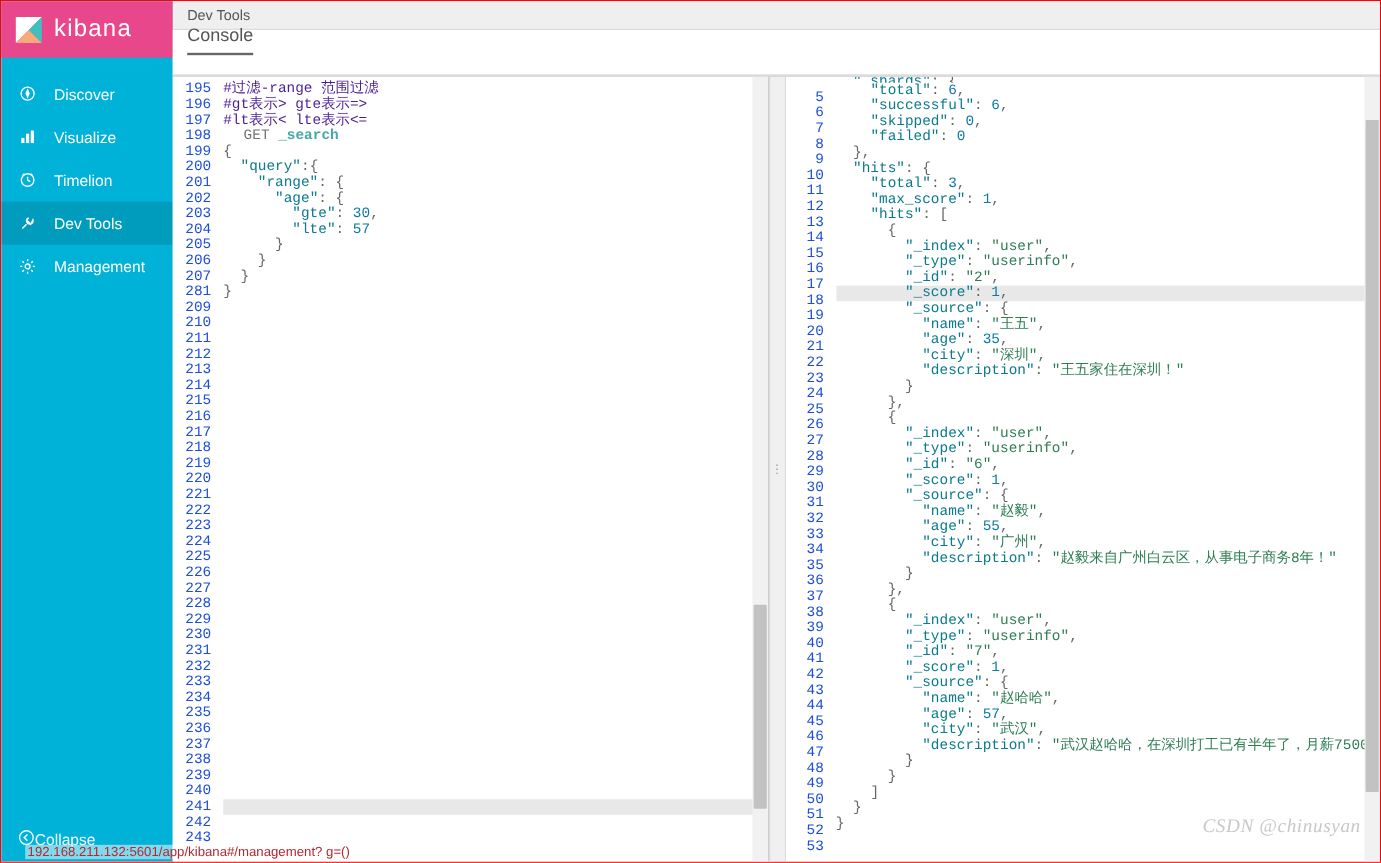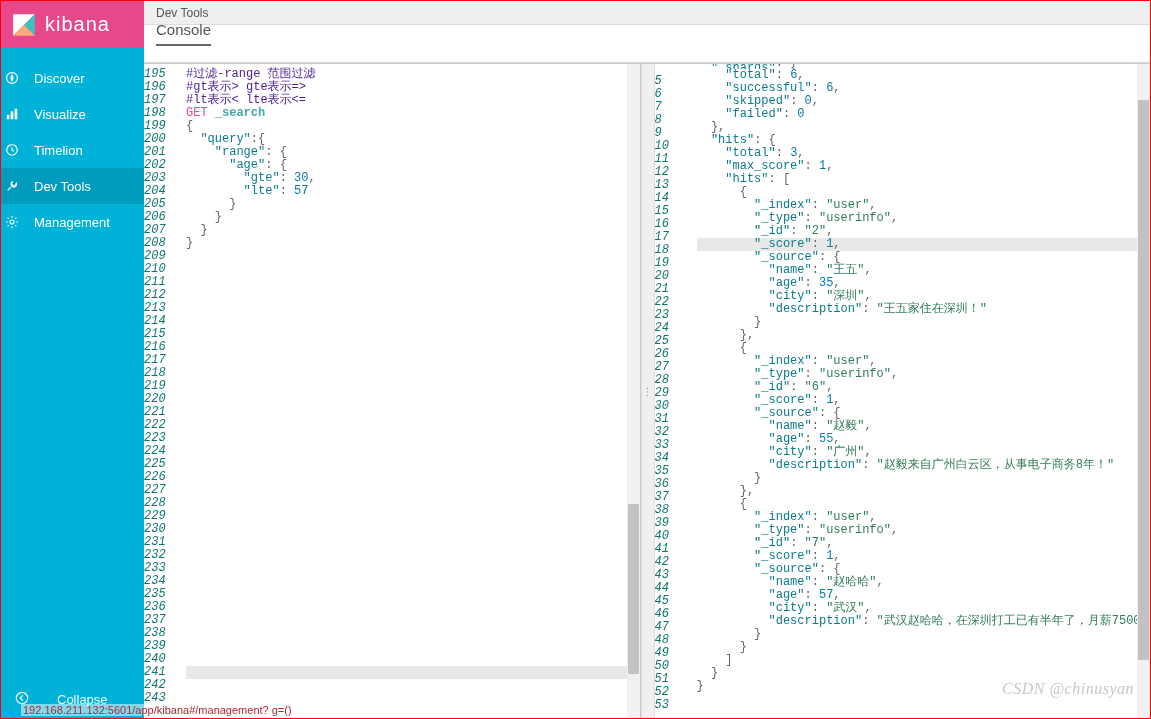--- a/index.html
+++ b/index.html
@@ -4,42 +4,42 @@
 <style>
 * { margin: 0; padding: 0; box-sizing: border-box; }
 body { font-family: "Helvetica Neue", Arial, sans-serif; font-size: 12px; background: #f5f5f5; overflow: hidden; width: 1151px; height: 719px; position: relative; border: 1px solid red; }
 .app { display: flex; height: 717px; }
 .sidebar { width: 143px; background: #00b2d8; color: #fff; display: flex; flex-direction: column; flex-shrink: 0; }
 .logo-area { height: 47px; background: #e8478b; display: flex; align-items: center; padding-left: 10px; gap: 8px; }
 .logo-k { width: 26px; height: 26px; position: relative; }
 .logo-k svg { width: 100%; height: 100%; }
 .logo-text { font-size: 20px; font-weight: 300; letter-spacing: 1px; }
 .nav { padding-top: 12px; }
-.nav-item { display: flex; align-items: center; padding: 10px 3px; gap: 14px; cursor: pointer; font-size: 13px; }
+.nav-item { display: flex; align-items: center; padding: 10px 14px; gap: 14px; cursor: pointer; font-size: 13px; }
 .nav-item.active { background: rgba(0,0,0,0.12); }
 .nav-item .icn { width: 16px; height: 16px; display: inline-flex; align-items: center; justify-content: center; }
-.collapse-btn { margin-top: auto; padding: 10px 14px; display: flex; align-items: center; gap: 28px; font-size: 13px; cursor: pointer; opacity: 0.95; }
+.collapse-btn { margin-top: auto; padding: 10px 14px; display: flex; align-items: center; gap: 0; font-size: 13px; cursor: pointer; opacity: 0.95; }
 .main { flex: 1; display: flex; flex-direction: column; background: #efefef; min-width: 0; }
 .topbar { height: 24px; padding: 3px 12px; font-size: 12px; color: #555; border-bottom: 1px solid #ddd; display: flex; align-items: center; }
 .tab-row { height: 38px; background: #fff; border-bottom: 1px solid #d8d8d8; padding: 16px 12px; display: flex; align-items: flex-end; }
 .tab { font-size: 15px; color: #555; padding: 6px 0; border-bottom: 2px solid #666; }
 .editor-area { flex: 1; display: flex; border-top: 1px solid #ccc; min-height: 0; }
 .pane { flex: 1; background: #fff; position: relative; min-width: 0; display: flex; flex-direction: column; }
 .pane.left { border-right: 1px solid #ccc; }
 .gutter-col { width: 14px; background: #f0f0f0; border-left: 1px solid #ddd; border-right: 1px solid #ddd; position: relative; }
 .code-wrap { flex: 1; overflow: hidden; display: flex; font-family: Consolas, "Courier New", monospace; font-size: 12px; line-height: 13px; color: #333; }
-.linenos { width: 38px; color: #0f766e; padding: 4px 6px 4px 0; user-select: none; font-style: italic; }
+.linenos { width: 38px; text-align: right; color: #1d4ed8; padding: 4px 6px 4px 0; user-select: none; }
 .linenos div { height: 13px; }
 .codebody { flex: 1; padding: 4px 0 4px 4px; white-space: pre; overflow: hidden; position: relative; }
 .codebody .ln { height: 13px; }
 .highlight-line { background: #e8e8e8; width: 100%; display: inline-block; }
 .c-key { color: #0a7a8c; }
 .c-num { color: #0b7aa6; }
 .c-punc { color: #666; }
-.c-method { color: #ec4899; }
+.c-method { color: #737373; margin-left: 17px; }
 .c-path { color: #47a8a8; font-weight: bold; }
 .c-comment { color: #4c1d95; }
 .c-val { color: #2e7d54; }
 .scrollbar-v { position: absolute; right: 0; top: 0; width: 13px; height: 100%; background: #f1f1f1; }
 .scrollbar-v .thumb { position: absolute; left: 1px; width: 11px; background: #c2c2c2; border-radius: 1px; }
 .status-url { position: absolute; bottom: 2px; left: 20px; font-size: 11px; color: #b52730; background: rgba(255,255,255,0.5); padding: 0 2px; }
 .watermark { position: absolute; bottom: 20px; right: 16px; font-size: 16px; color: #c8c8c8; font-style: italic; font-family: Georgia, serif; letter-spacing: 0.5px; pointer-events: none; }
 .drag-dots { position: absolute; top: 50%; left: 1px; transform: translateY(-50%); font-size: 10px; color: #999; letter-spacing: -1px; }
 </style>
 </head>
@@ -133,21 +133,21 @@
               <div>198</div>
               <div>199</div>
               <div>200</div>
               <div>201</div>
               <div>202</div>
               <div>203</div>
               <div>204</div>
               <div>205</div>
               <div>206</div>
               <div>207</div>
-              <div>208</div>
+              <div>281</div>
               <div>209</div>
               <div>210</div>
               <div>211</div>
               <div>212</div>
               <div>213</div>
               <div>214</div>
               <div>215</div>
               <div>216</div>
               <div>217</div>
               <div>218</div>

